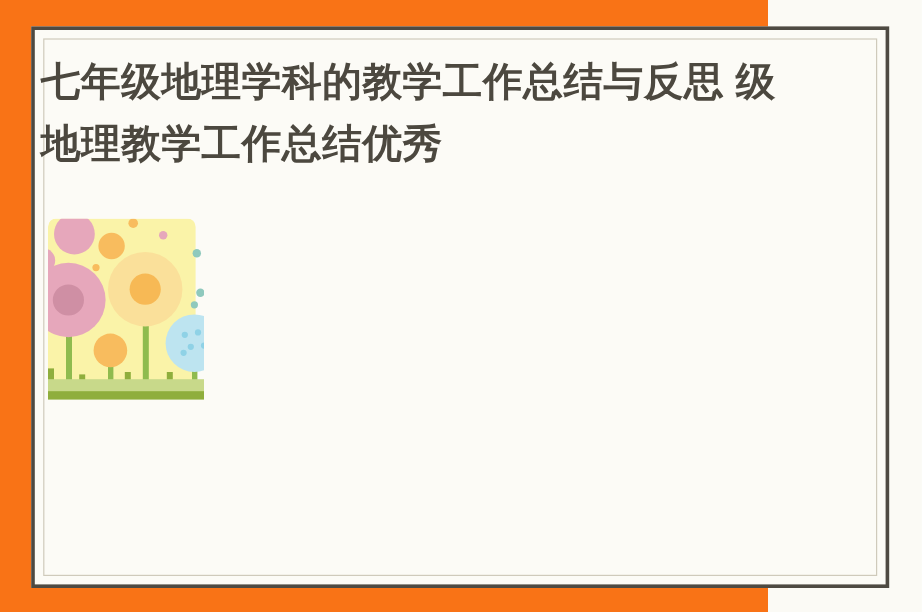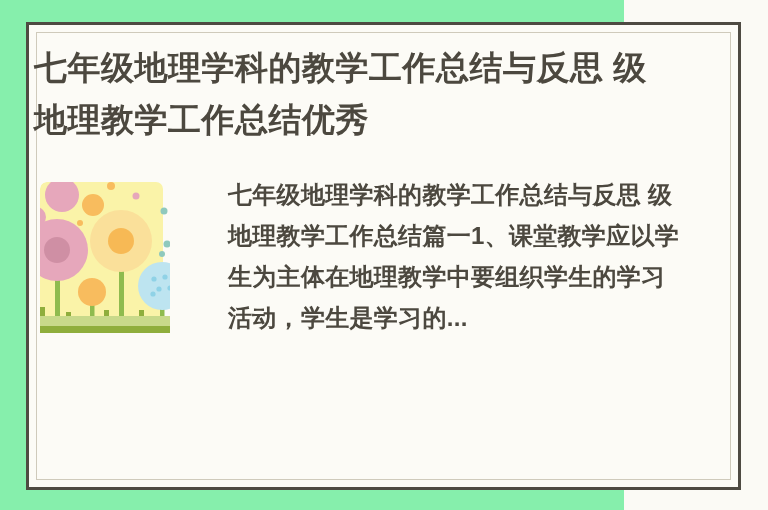--- a/index.html
+++ b/index.html
@@ -12,21 +12,22 @@
     height: 510px;
     background: #fbfaf5;
     font-family: "Liberation Sans", "DejaVu Sans", sans-serif;
     overflow: hidden;
   }
 
   #page {
     position: relative;
     width: 624px;
     height: 510px;
-    background: #86efac;
+    background: #f97316;
+    padding-left: 16px;
   }
 
   
   .frame-outer {
     position: absolute;
     left: 26px;
     top: 22px;
     width: 715px;
     height: 468px;
     border: 3px solid #4e4a42;
@@ -157,16 +158,15 @@
           <rect x="26" y="130" width="5" height="17" fill="#8fae3c"></rect>
           <rect x="64" y="128" width="5" height="19" fill="#8fae3c"></rect>
           <rect x="99" y="128" width="5" height="19" fill="#8fae3c"></rect>
 
           <rect x="0" y="134" width="130" height="12" fill="#c8d98a"></rect>
           <rect x="0" y="144" width="130" height="7" fill="#8fae3c"></rect>
         </g>
       </svg>
     </div>
 
-    <div class="excerpt">七年级地理学科的教学工作总结与反思 级地理教学工作总结篇一1、课堂教学应以学生为主体在地理教学中要组织学生的学习活动，学生是学习的...</div>
 
   </div>
 </div>
 
 </body></html>

